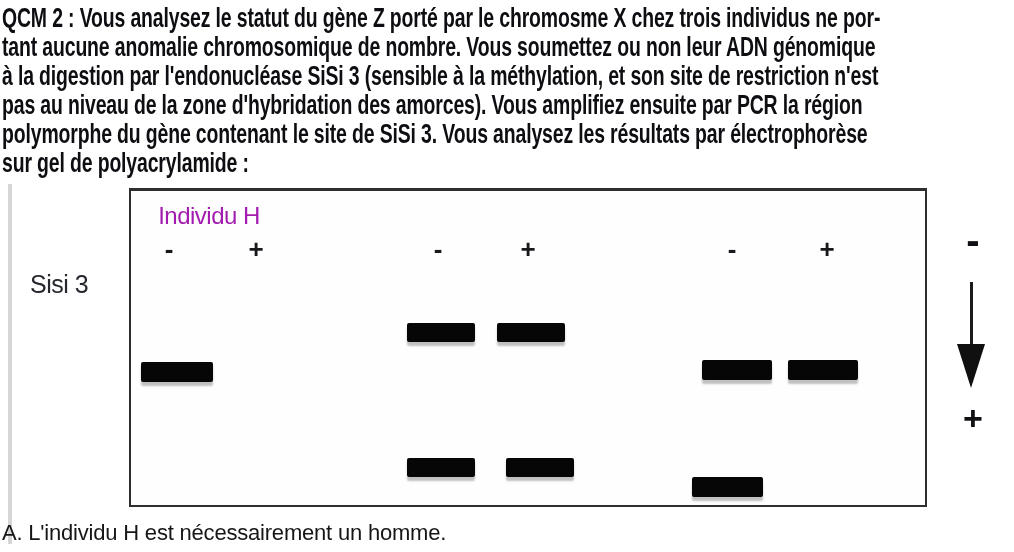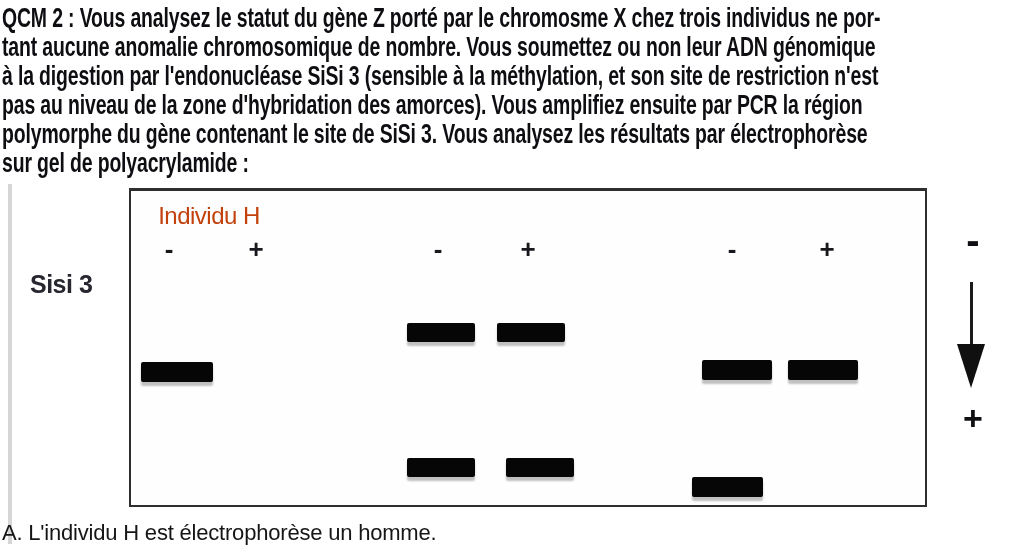--- a/index.html
+++ b/index.html
@@ -24,32 +24,32 @@
     color:#0e0e12;
   }
   
   .scan-edge{
     position:absolute;left:8px;top:184px;width:4px;height:360px;
     background:#d6d6d6;
   }
   
   .enzyme-label{
     position:absolute;left:30px;top:270px;
-    font-size:25px;color:#27272f;letter-spacing:-0.5px;font-weight:bold;
+    font-size:25px;color:#27272f;letter-spacing:-0.5px;
   }
   .gel-box{
     position:absolute;left:129px;top:188px;width:794px;height:314px;
     border:2px solid #2e2e2e;border-top-width:3px;
     background:#fefefe;
   }
   .col-label{
     position:absolute;top:202px;width:160px;
     text-align:center;
     font-size:24px;letter-spacing:-0.5px;
-    color:#c2410c;
+    color:#a21caf;
   }
   .col-label.h{left:129px;}
   .col-label.o{left:403px;}
   .col-label.t{left:711px;}
   .lane-mark{
     position:absolute;top:234px;width:30px;height:30px;
     text-align:center;
     font-size:26px;font-weight:bold;line-height:30px;
     color:#17171c;
   }
@@ -125,15 +125,15 @@
       <div class="band" style="left: 407px; top: 458px; width: 68px; height: 19px;"></div>
       <div class="band" style="left: 506px; top: 458px; width: 68px; height: 19px;"></div>
       <div class="band" style="left: 692px; top: 477px; width: 71px; height: 20px;"></div>
     </div>
 
   <div class="electrode top">-</div>
   <div class="arrow-shaft"></div>
   <div class="arrow-head"></div>
   <div class="electrode bottom">+</div>
 
-  <div class="answer-line">A. L'individu H est électrophorèse un homme.</div>
+  <div class="answer-line">A. L'individu H est nécessairement un homme.</div>
 
 </div>
 
 </body></html>

